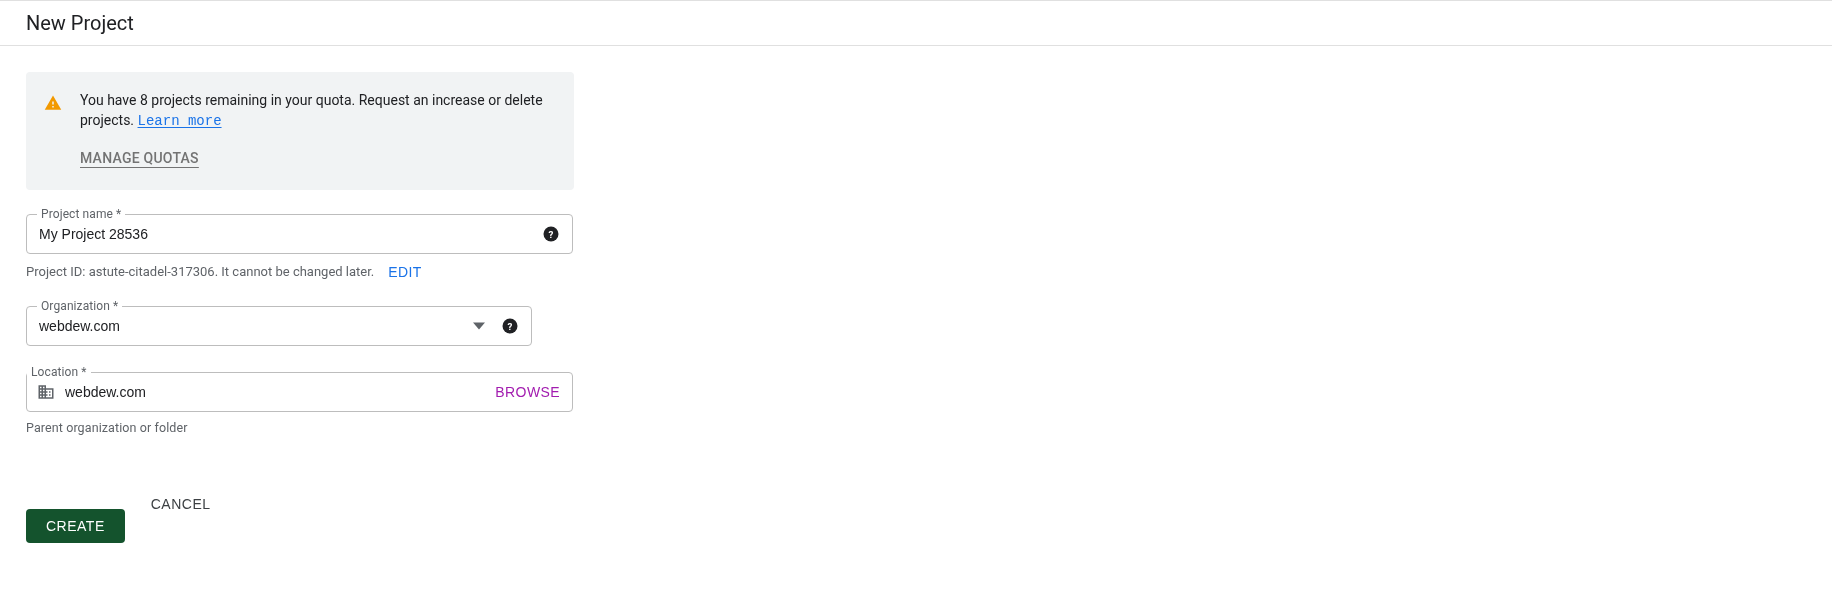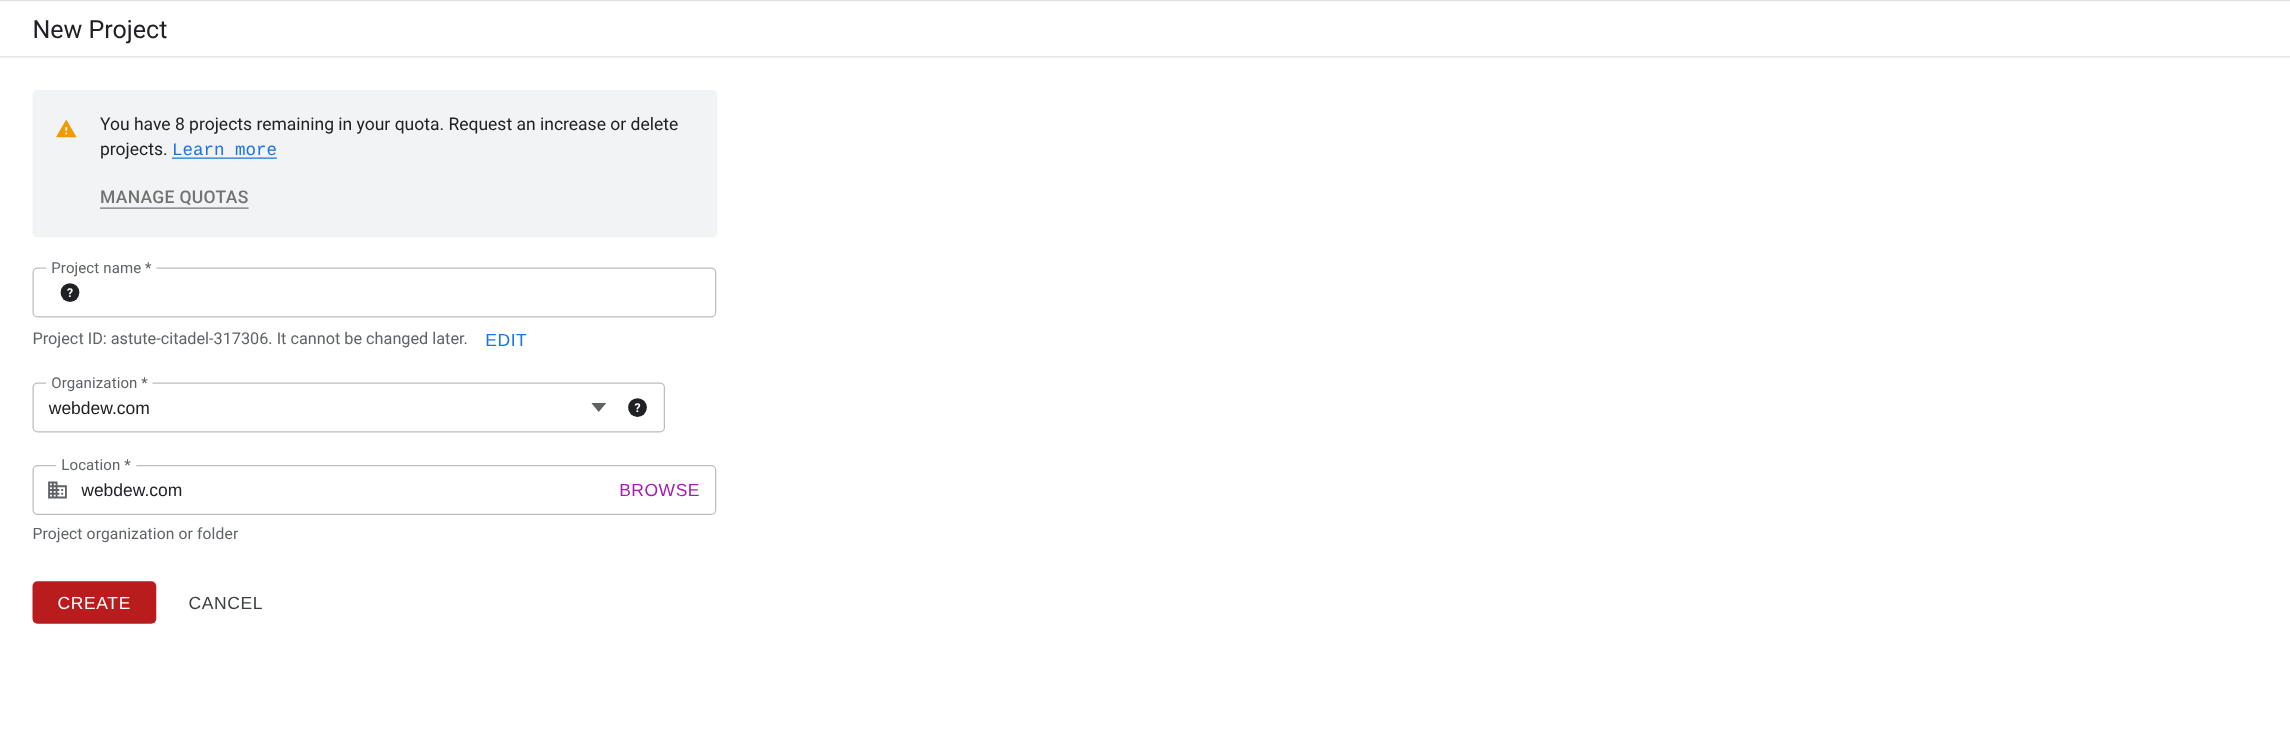--- a/index.html
+++ b/index.html
@@ -93,23 +93,24 @@
     .project-id-line { margin-top:10px; font-size:13px; color:#5f6368; display:flex; align-items:flex-start; gap:14px; }
     .project-id-line .edit-btn {
       color:#1a73e8; font-weight:500; background:none; border:none; cursor:pointer;
       letter-spacing:0.4px; font-size:14px;
     }
 
     .section-gap { margin-top:26px; }
 
     .actions { margin-top:30px; display:flex; align-items:center; gap:26px; }
     .btn-primary {
-      background:#b91c1c; color:#fff; border:none; border-radius:4px;
+      background:#14532d; color:#fff; border:none; border-radius:4px;
       padding:9px 20px; font-size:14px; font-weight:500; letter-spacing:0.5px;
       cursor:pointer;
+      margin-top:44px;
     }
     .btn-secondary {
       background:none; border:none; color:#3c4043; font-size:14px; font-weight:500;
       letter-spacing:0.5px; cursor:pointer;
     }
 
     svg { display:block; }
   </style>
 </head>
 <body>
@@ -129,20 +130,21 @@
     <div class="notice-body">
       <span>You have 8 projects remaining in your quota. Request an increase or delete projects. </span><a class="learn-more">Learn more</a>
       <br>
       <a class="manage-quotas">MANAGE QUOTAS</a>
     </div>
   </div>
 
   <div class="field-wrap">
     <div class="outlined-field field-project-name">
       <span class="float-label">Project name *</span>
+      <input type="text" value="My Project 28536" style="">
       <span class="help-icon">
         <svg width="18" height="18" viewBox="0 0 24 24">
             <circle cx="12" cy="12" r="10" fill="#202124"></circle>
             <text x="12" y="17" text-anchor="middle" font-size="13" font-weight="700" fill="#fff">?</text>
           </svg>
       </span>
     </div>
     <div class="project-id-line">
       <span>
         <span>Project ID: </span><span>astute-citadel-317306</span><span>. It cannot be changed later.</span>
@@ -164,30 +166,30 @@
         <svg width="18" height="18" viewBox="0 0 24 24">
             <circle cx="12" cy="12" r="10" fill="#202124"></circle>
             <text x="12" y="17" text-anchor="middle" font-size="13" font-weight="700" fill="#fff">?</text>
           </svg>
       </span>
     </div>
   </div>
 
   <div class="field-wrap section-gap">
     <div class="outlined-field field-loc">
-      <span class="float-label" style="left:18px;">Location *</span>
+      <span class="float-label" style="left:0;">Location *</span>
       <span class="leading-icon">
         <svg width="18" height="18" viewBox="0 0 24 24">
             <path fill="#5f6368" d="M12 7V3H2v18h20V7H12zM6 19H4v-2h2v2zm0-4H4v-2h2v2zm0-4H4V9h2v2zm0-4H4V5h2v2zm4 12H8v-2h2v2zm0-4H8v-2h2v2zm0-4H8V9h2v2zm0-4H8V5h2v2zm10 12h-8v-2h2v-2h-2v-2h2v-2h-2V9h8v10zm-2-8h-2v2h2v-2zm0 4h-2v2h2v-2z"></path>
           </svg>
       </span>
       <input type="text" readonly="" value="webdew.com" style="">
       <button class="trailing-btn">BROWSE</button>
     </div>
-    <div class="hint">Project organization or folder</div>
+    <div class="hint">Parent organization or folder</div>
   </div>
 
   <div class="actions">
     <button class="btn-primary">CREATE</button>
     <button class="btn-secondary">CANCEL</button>
   </div>
 
 </div>
 
 </body></html>

